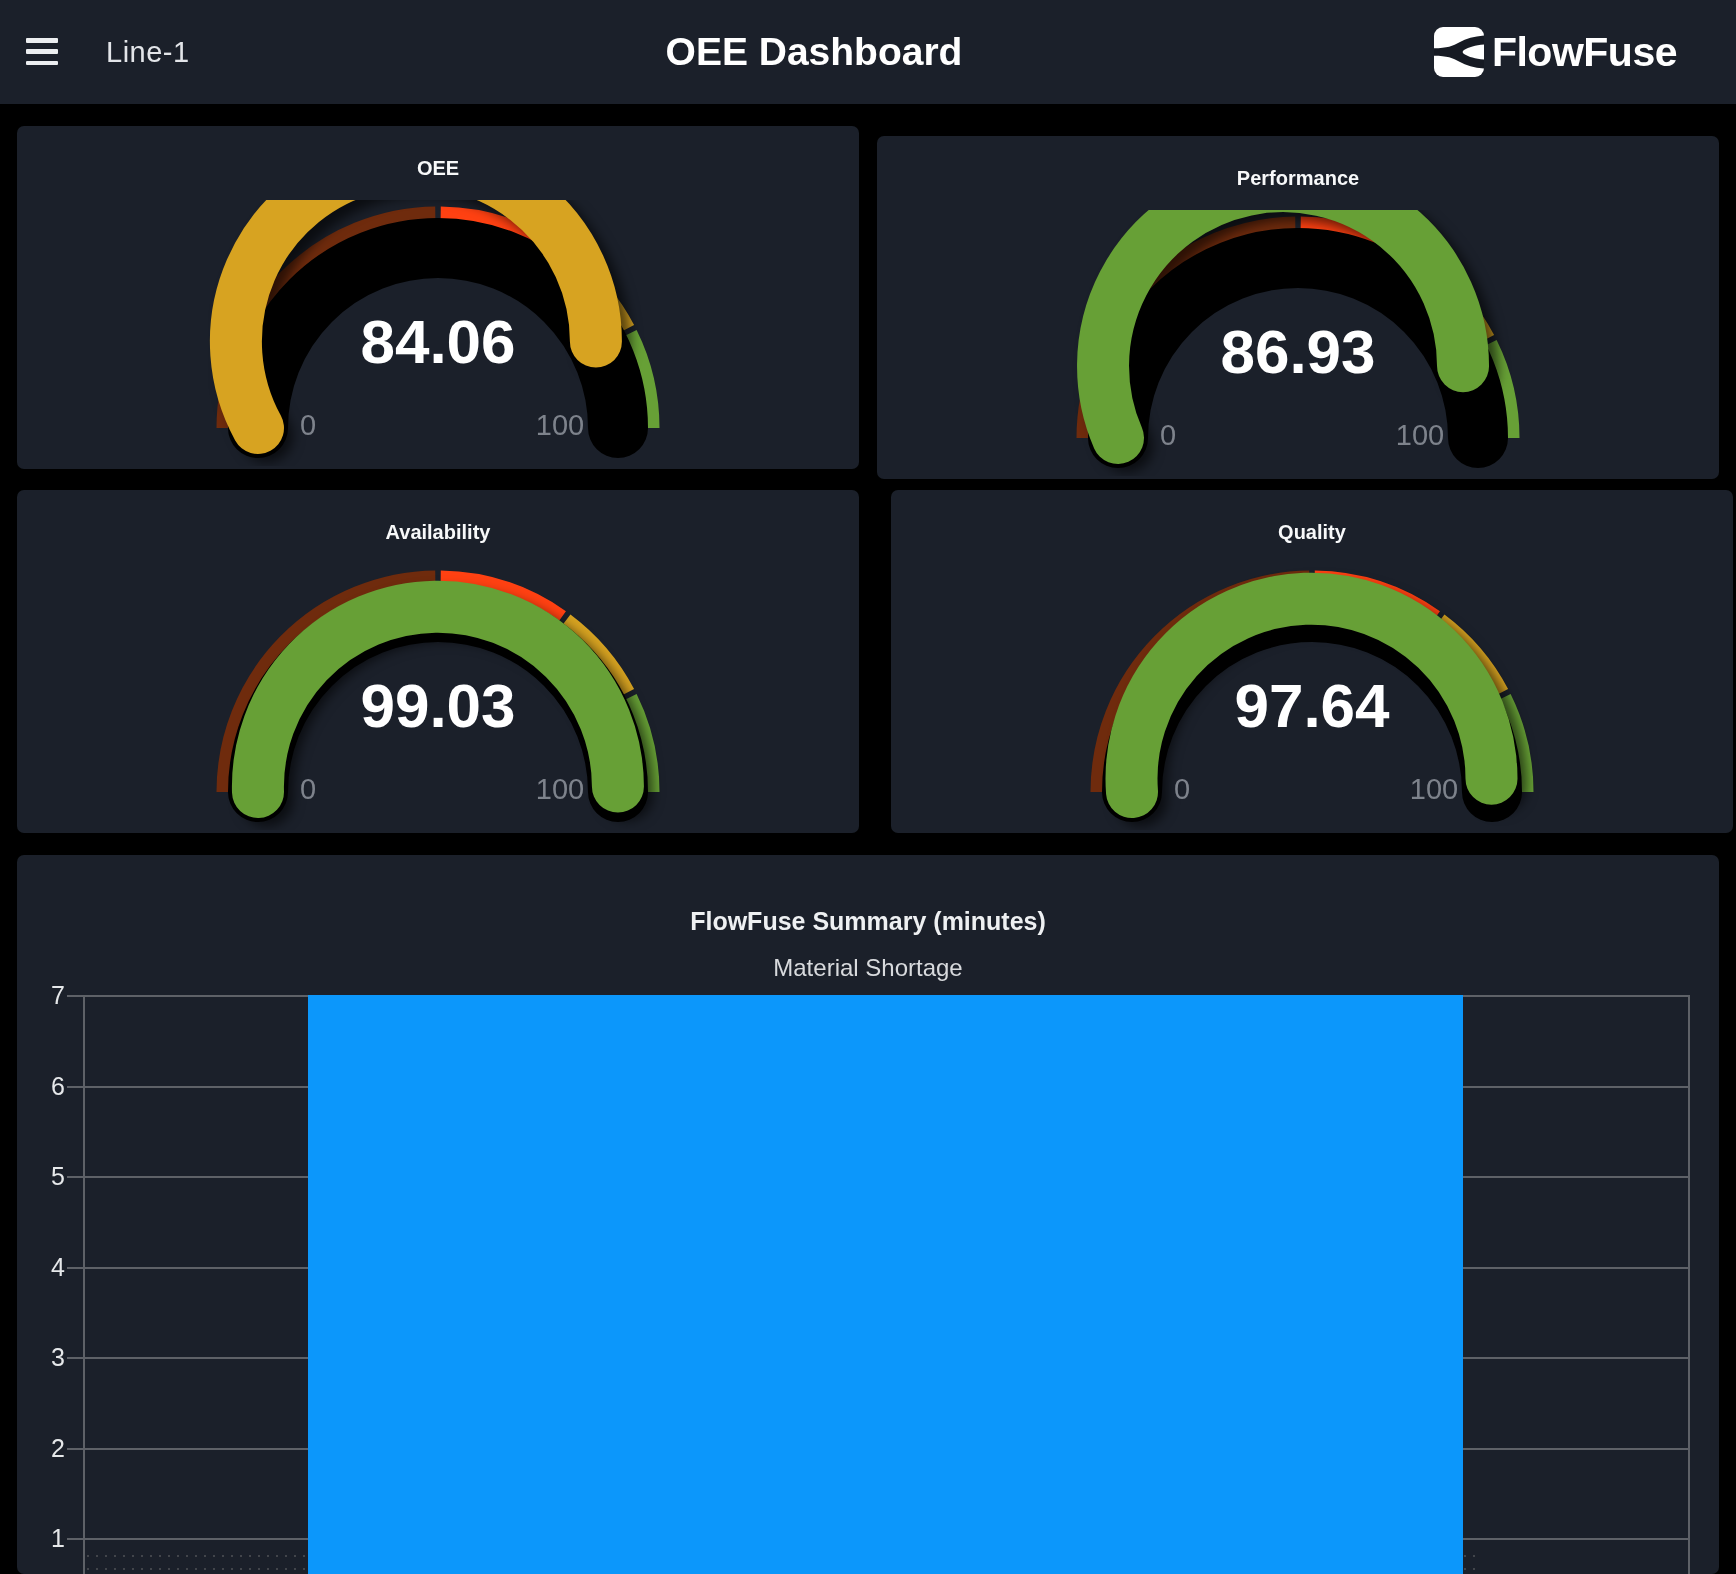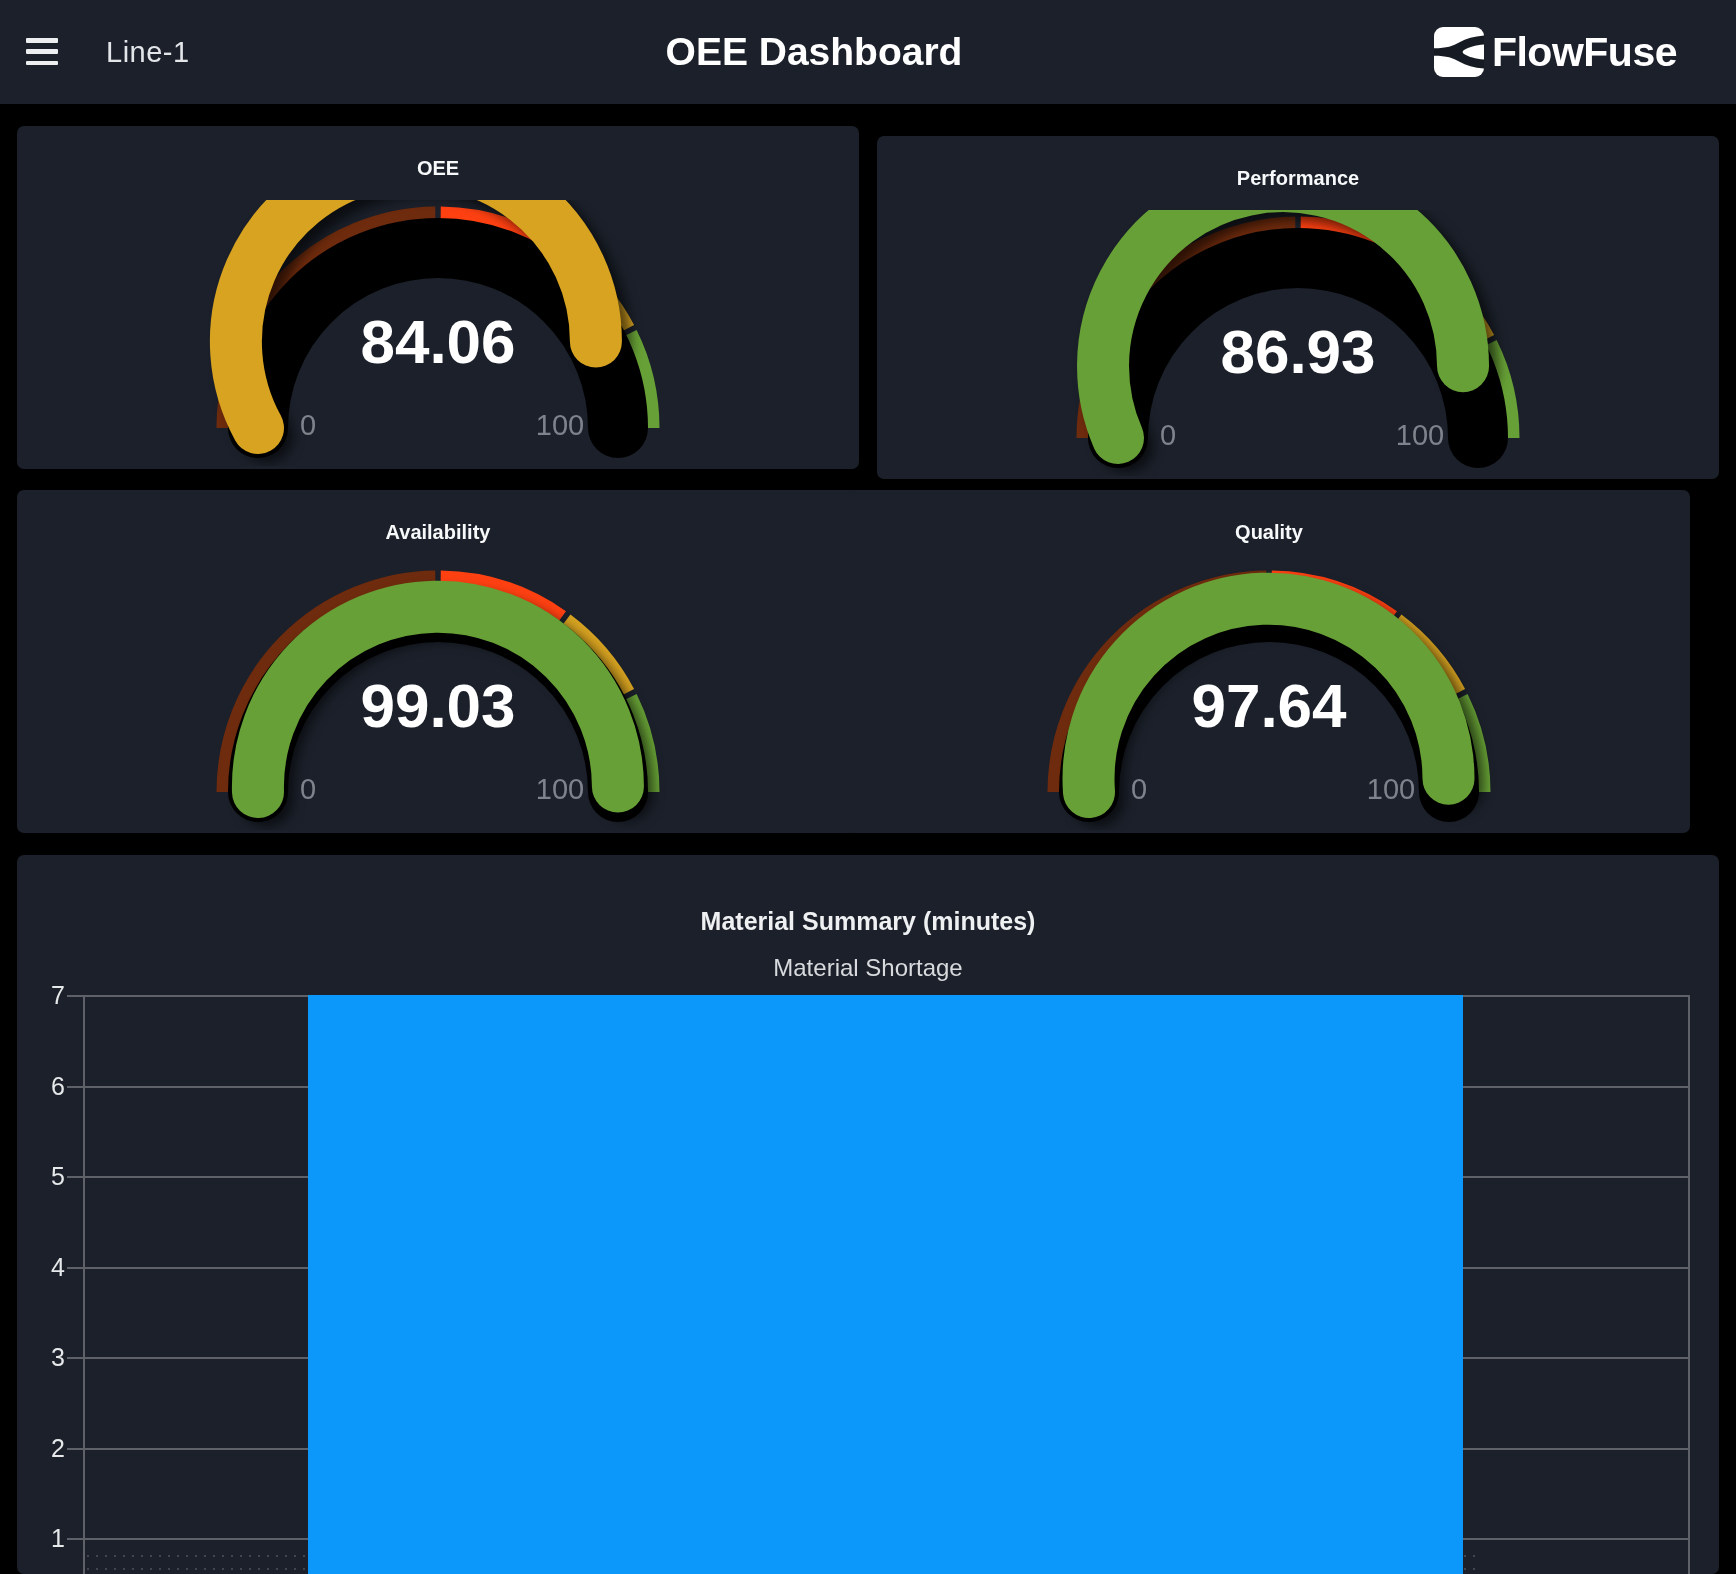--- a/index.html
+++ b/index.html
@@ -144,40 +144,40 @@
         <path d="M 50.00 228.00 A 180 180 0 1 1 410.00 228.00" stroke="#000000" stroke-width="60" fill="none" stroke-linecap="round"></path>
         <path d="M 50.00 228.00 A 180 180 0 1 1 409.92 222.52" stroke="#67a036" stroke-width="52" fill="none" stroke-linecap="round" class="value-arc"></path>
       </g>
 
   <text class="gauge-value-text" x="230" y="163">99.03</text>
       <text class="gauge-minmax" x="100" y="235">0</text>
       <text class="gauge-minmax" x="352" y="235">100</text>
     </svg>
 </section>
 
-<section class="card gauge-card" style="left:848px; top:490px;">
+<section class="card gauge-card" style="left:891px; top:490px;">
   <div class="gauge-title">Quality</div>
   <svg class="gauge-svg" width="460" height="266" viewBox="0 0 460 266">
     <g class="arcs">
         <path d="M 15.00 228.00 A 215 215 0 0 1 227.30 13.02" stroke="#6f2b0d" stroke-width="13" fill="none" stroke-linecap="butt"></path>
         <path d="M 232.70 13.02 A 215 215 0 0 1 354.18 52.49" stroke="#ff4112" stroke-width="13" fill="none" stroke-linecap="butt"></path>
         <path d="M 358.55 55.66 A 215 215 0 0 1 420.32 127.99" stroke="#d7a321" stroke-width="13" fill="none" stroke-linecap="butt"></path>
         <path d="M 422.78 132.81 A 215 215 0 0 1 445.00 228.00" stroke="#67a036" stroke-width="13" fill="none" stroke-linecap="butt"></path>
         <path d="M 50.00 228.00 A 180 180 0 1 1 410.00 228.00" stroke="#000000" stroke-width="60" fill="none" stroke-linecap="round"></path>
         <path d="M 50.00 228.00 A 180 180 0 1 1 409.51 214.67" stroke="#67a036" stroke-width="52" fill="none" stroke-linecap="round" class="value-arc"></path>
       </g>
 
   <text class="gauge-value-text" x="230" y="163">97.64</text>
       <text class="gauge-minmax" x="100" y="235">0</text>
       <text class="gauge-minmax" x="352" y="235">100</text>
     </svg>
 </section>
 
 <section class="card chart-card">
-  <div class="chart-title">Material Summary (minutes)</div>
+  <div class="chart-title">FlowFuse Summary (minutes)</div>
   <div class="chart-legend">
     <span class="legend-swatch" style="background: rgb(12, 151, 251);"></span>
     <span class="legend-label">Material Shortage</span>
   </div>
   <div class="plot"></div>
 <div class="gridline" style="left: 66px; top: 683px; width: 1605px;"></div>
     <div class="tickmark" style="left: 50px; top: 683px; width: 16px;"></div>
     <div class="ticklabel" style="left: 2px; top: 670px;">1</div>
     <div class="gridline" style="left: 66px; top: 592.5px; width: 1605px;"></div>
     <div class="tickmark" style="left: 50px; top: 592.5px; width: 16px;"></div>

